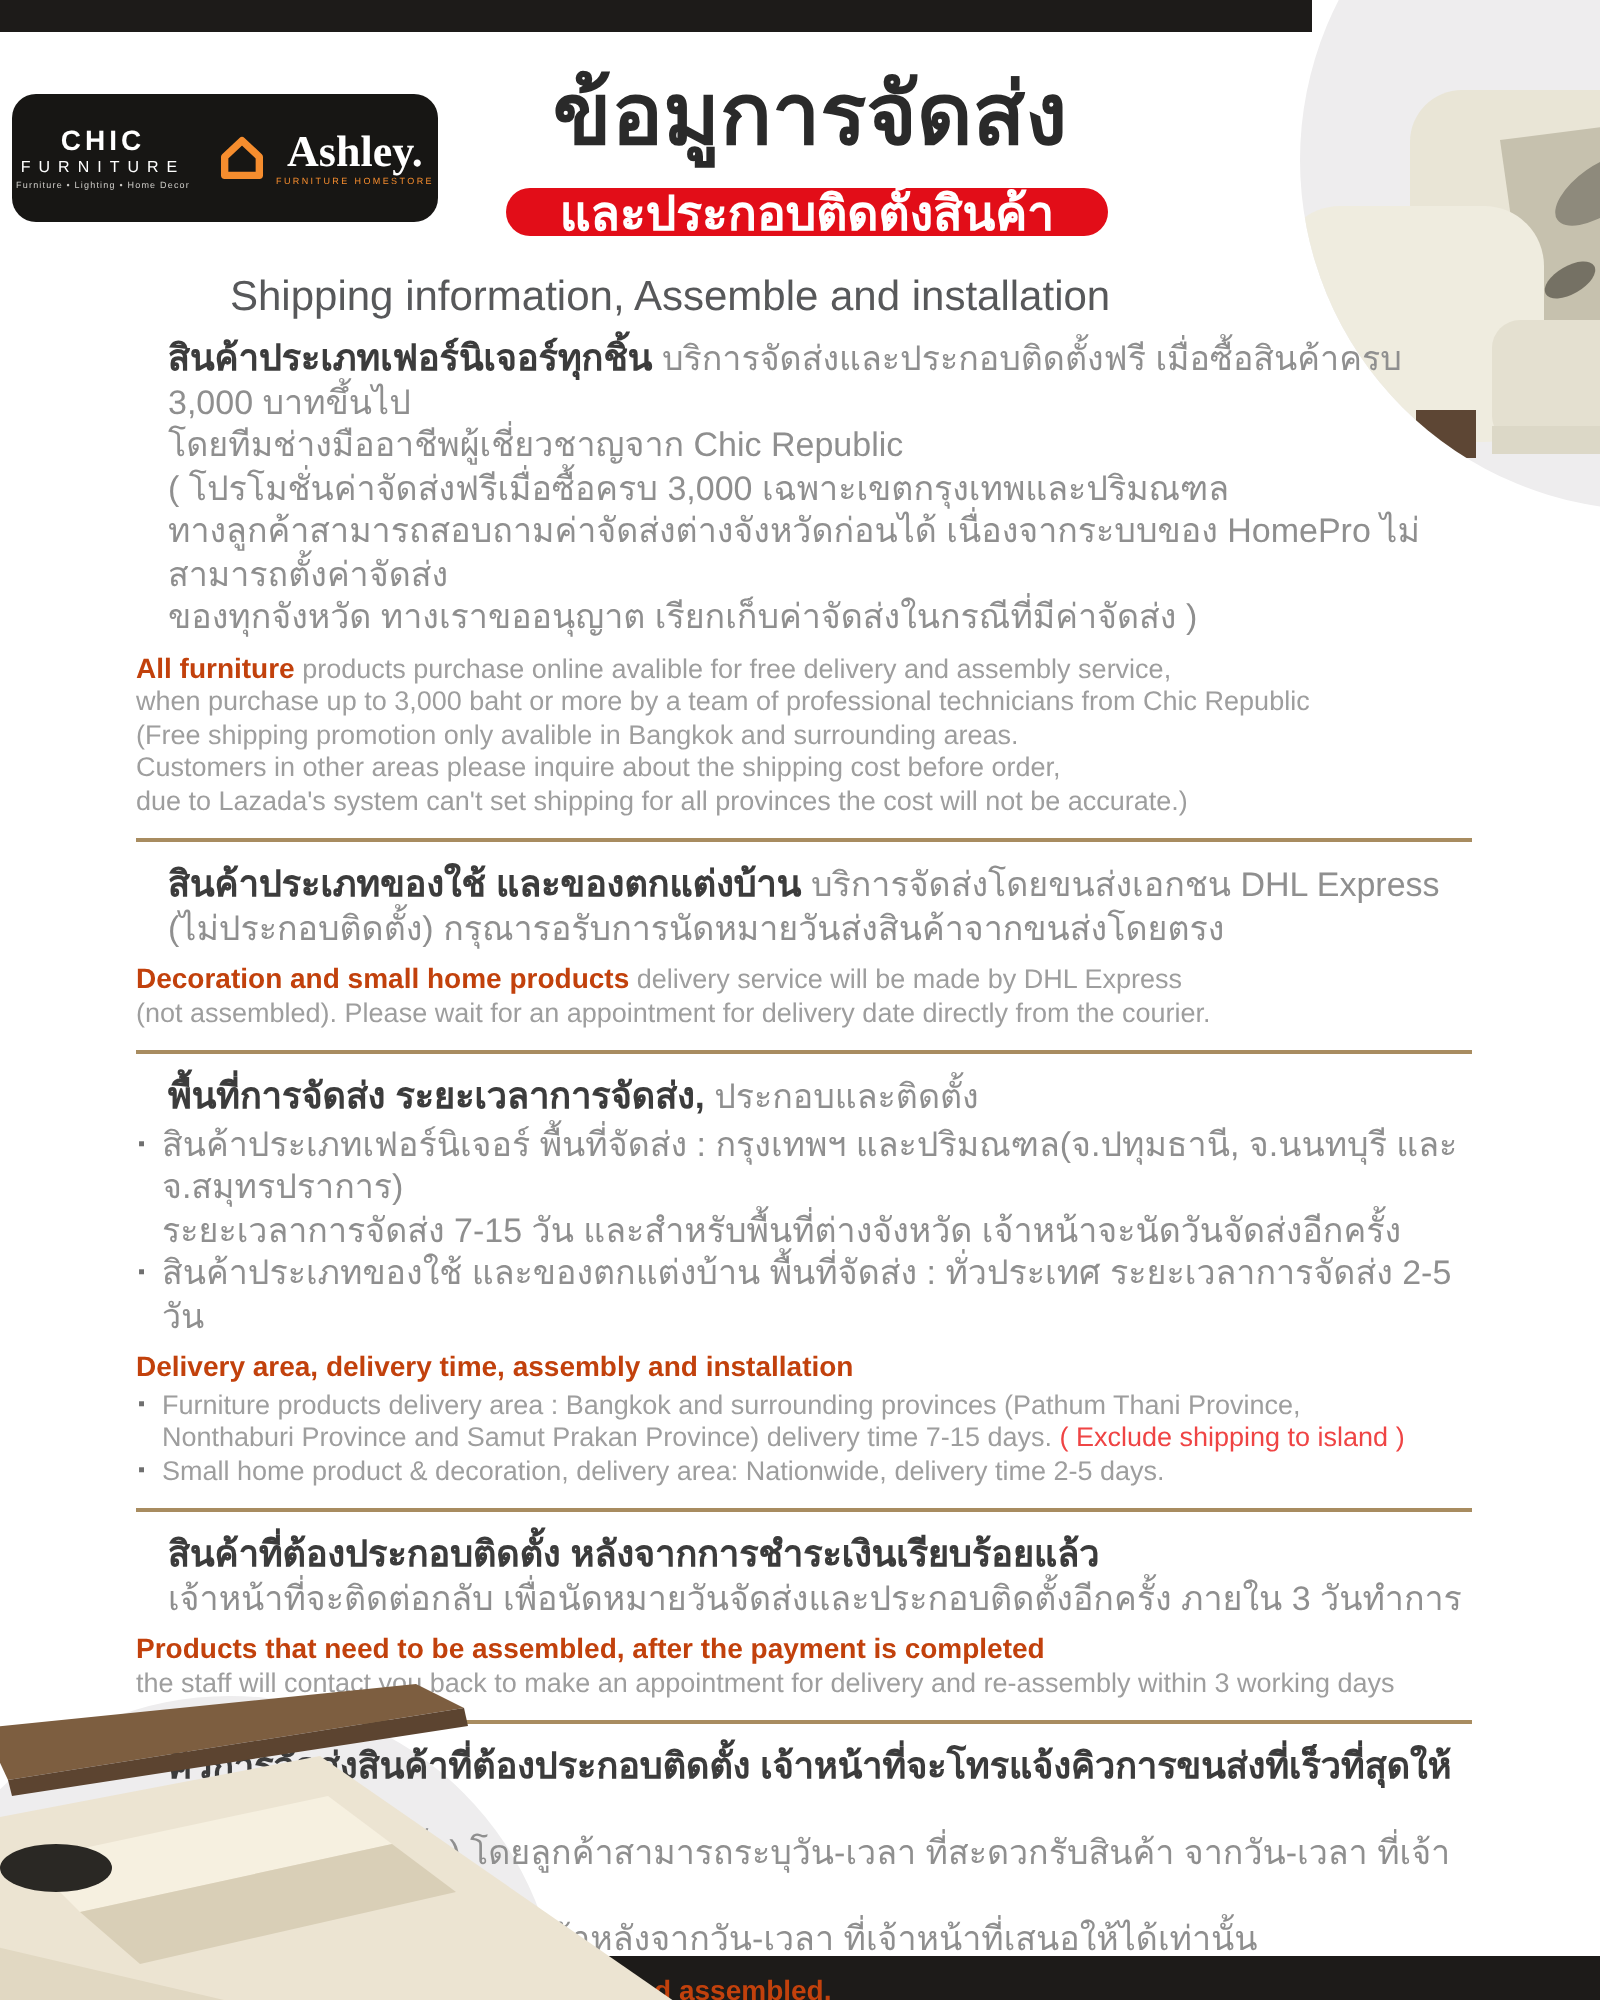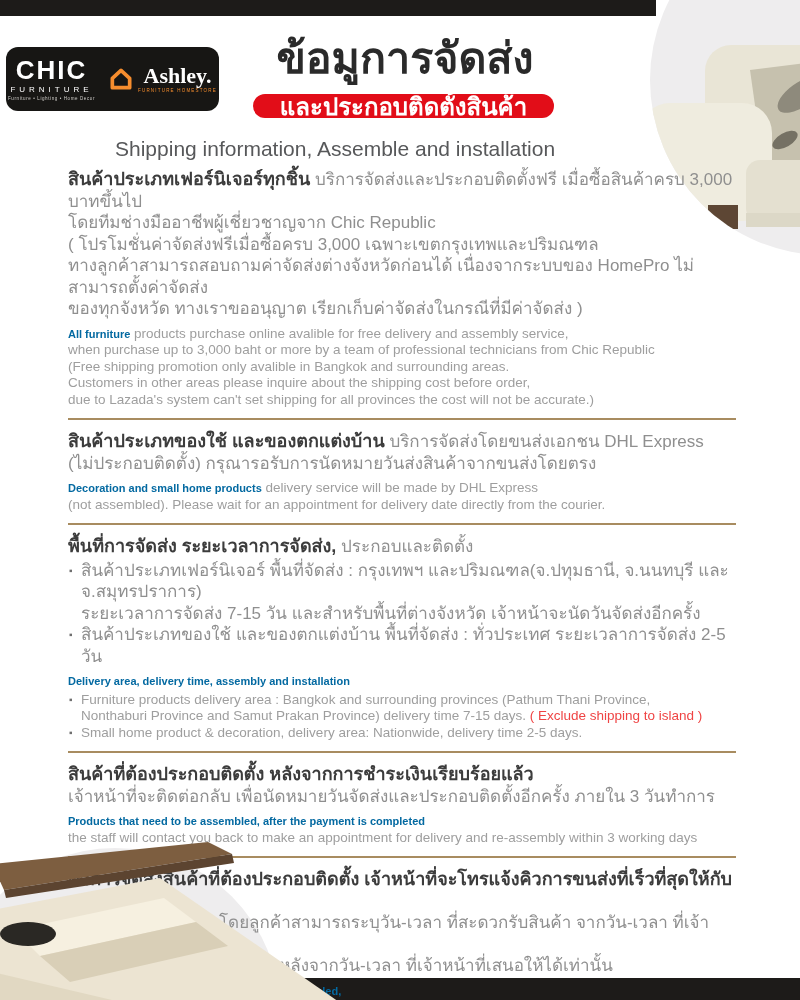--- a/index.html
+++ b/index.html
@@ -24,21 +24,21 @@
   }
   .furn-art { position:absolute; left:-8px; top:832px; width:350px; height:168px; z-index:3; }
 
   
   .logo-panel {
     position:absolute; left:6px; top:47px; width:213px; height:64px;
     background:#171614; border-radius:12px; z-index:2;
     display:flex; align-items:center; justify-content:center; gap:13px;
   }
   .chic-logo { text-align:center; color:#ffffff; line-height:1; }
-  .chic-name { font-size:26px; font-weight:700; letter-spacing:2px; }
+  .chic-name { font-size:14px; font-weight:700; letter-spacing:2px; }
   .chic-sub  { font-size:8px; letter-spacing:4px; margin-top:3px; }
   .chic-tag  { font-size:4.5px; letter-spacing:.6px; color:#cfcdc9; margin-top:3px; }
   .ashley-logo { display:flex; align-items:center; gap:4px; }
   .ashley-txt { line-height:1; }
   .ashley-name { font-family:"Liberation Serif", serif; font-weight:700; font-size:22px; color:#ffffff;text-align:center; }
   .ashley-sub  { font-size:4.5px; letter-spacing:1.2px; color:#f68d2e; margin-top:2px; }
 
   .page-title {
     position:absolute; left:210px; top:30px; width:390px; z-index:2;
     text-align:center; font-size:43px; font-weight:700; color:#2a2a2a; line-height:56px;
@@ -50,24 +50,24 @@
     font-size:24px; font-weight:700;
   }
   .page-subtitle {
     position:absolute; left:115px; top:137px; width:580px; z-index:2;
     text-align:left; font-size:21px; color:#57585a;
   }
 
   
   .content { position:absolute; left:68px; top:169px; width:668px; z-index:2; }
   .ml { white-space:pre-line; }
-  p.th { font-size:17px; line-height:21.5px; color:#8f8f8f; }
+  p.th { font-size:17px; line-height:21.5px; color:#8f8f8f;margin-left:16px; }
   p.th .hd { font-size:18px; font-weight:700; color:#3c3c3c; }
   p.en { font-size:13.5px; line-height:16.5px; color:#9e9e9e; }
-  p.en .hd { font-size:11px; font-weight:700; color:#0369a1; }
+  p.en .hd { font-size:14px; font-weight:700; color:#c2410c; }
   .gap-s { margin-top:6px; }
   .divider { border-top:2px solid #a88c60; margin:10px 0 11px 0; }
   .bullets { margin-top:2px; }
   .bullet-item { position:relative; padding-left:13px; }
   .bullet-item .bchar { position:absolute; left:1px; top:0; font-size:10px; color:#6f6f6f; }
   .bullet-item.en-b { font-size:13.5px; line-height:16.5px; color:#9e9e9e; }
   .bullet-item.th-b { font-size:17px; line-height:21.5px; color:#8f8f8f; }
   .hl { color:#ef4444; }
 </style>
 </head>

